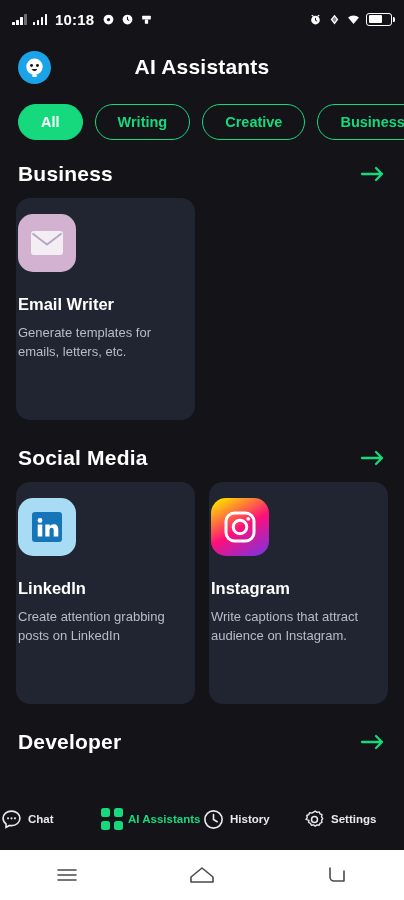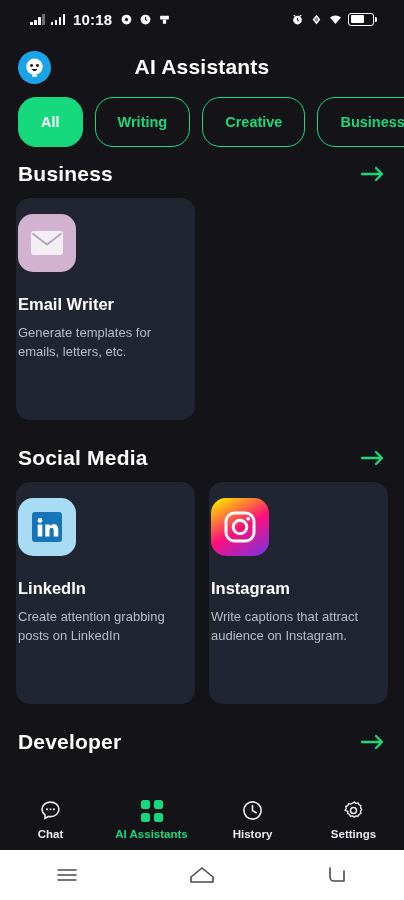--- a/index.html
+++ b/index.html
@@ -8,21 +8,21 @@
     background:#0e0e12;
     font-family:"Liberation Sans", sans-serif;
     overflow:hidden;
   }
   .phone { position:relative; width:404px; height:900px; background:#141418; display:flex; flex-direction:column; }
 
   
   .statusbar {
     height:38px; flex:0 0 38px;
     display:flex; align-items:center; justify-content:space-between;
-    padding:0 30px; background:#141418; color:#fff;
+    padding:0 12px; background:#141418; color:#fff;
   }
   .sb-left, .sb-right { display:flex; align-items:center; gap:6px; }
   .sb-time { font-size:15px; font-weight:bold; letter-spacing:.2px; margin:0 2px; }
   .bars { display:flex; align-items:flex-end; gap:1.5px; height:11px; }
   .bars i { display:block; width:2.5px; background:#fff; border-radius:.5px; }
   .bars i:nth-child(1){height:3px}.bars i:nth-child(2){height:5px}
   .bars i:nth-child(3){height:8px}.bars i:nth-child(4){height:11px}
   .bars.dim i:nth-child(4){background:#6d6d72}
   .sbicon { width:13px; height:13px; display:block; }
   .battery { width:26px; height:13px; border:1.6px solid #fff; border-radius:3px; position:relative; display:flex; align-items:center; padding:1.5px; }
@@ -31,21 +31,21 @@
 
   
   .appbar { height:58px; flex:0 0 58px; display:flex; align-items:center; padding:0 18px; position:relative; }
   .avatar { width:33px; height:33px; border-radius:50%; background:#1aa3e8;
             display:flex; align-items:center; justify-content:center; flex:0 0 33px; }
   .appbar h1 { position:absolute; left:0; right:0; text-align:center;
                font-size:21px; font-weight:bold; color:#fff; letter-spacing:.2px; pointer-events:none; }
 
   
   .chips { flex:0 0 52px; display:flex; align-items:center; gap:12px; padding:0 18px; overflow:hidden; }
-  .chip { flex:0 0 auto; height:50px; padding:0 22px; border-radius:18px;
+  .chip { flex:0 0 auto; height:36px; padding:0 22px; border-radius:18px;
           display:flex; align-items:center; justify-content:center;
           font-size:14.5px; font-weight:bold; white-space:nowrap;
           border:1.6px solid #16d97e; color:#16d97e; background:transparent; }
   .chip.active { background:#16d97e; color:#ffffff; border-color:#16d97e; }
 
   
   .content { flex:1 1 auto; overflow:hidden; position:relative; padding:0 16px; }
   .sec-head { display:flex; align-items:center; justify-content:space-between; padding:14px 2px 12px; }
   .sec-head h2 { font-size:21px; font-weight:bold; color:#fff; letter-spacing:.2px; }
   .arrow { width:26px; height:20px; }
@@ -57,21 +57,21 @@
   .card-desc { font-size:13px; color:#b9bcc6; line-height:1.45; }
 
   .ic-mail { background:#d3b2d1; }
   .ic-doc  { background:#f9ae2b; }
   .ic-li   { background:#a8dcf5; }
   .ic-ig   { background:linear-gradient(150deg,#ffd800 8%,#fd0f7a 52%,#8a2fd6 92%); }
 
   
   .tabbar { position:absolute; left:0; right:0; bottom:50px; height:62px;
             background:#141418; display:flex; align-items:center; }
-  .tab { flex:1; display:flex; flex-direction:column; align-items:center; gap:5px; }
+  .tab { flex:1; display:flex; align-items:center; gap:5px; }
   .tab-ico { height:24px; display:flex; align-items:center; justify-content:center; }
   .tab-lbl { font-size:11.5px; color:#e8e9ee; font-weight:bold; }
   .tab.active .tab-lbl { color:#16d97e; }
   .dots { display:grid; grid-template-columns:9px 9px; grid-template-rows:9px 9px; gap:4px; }
   .dots i { background:#16d97e; border-radius:2.5px; display:block; }
 
   
   .sysnav { position:absolute; left:0; right:0; bottom:0; height:50px; background:#fff;
             display:flex; align-items:center; }
   .sysnav > div { flex:1; display:flex; align-items:center; justify-content:center; }

